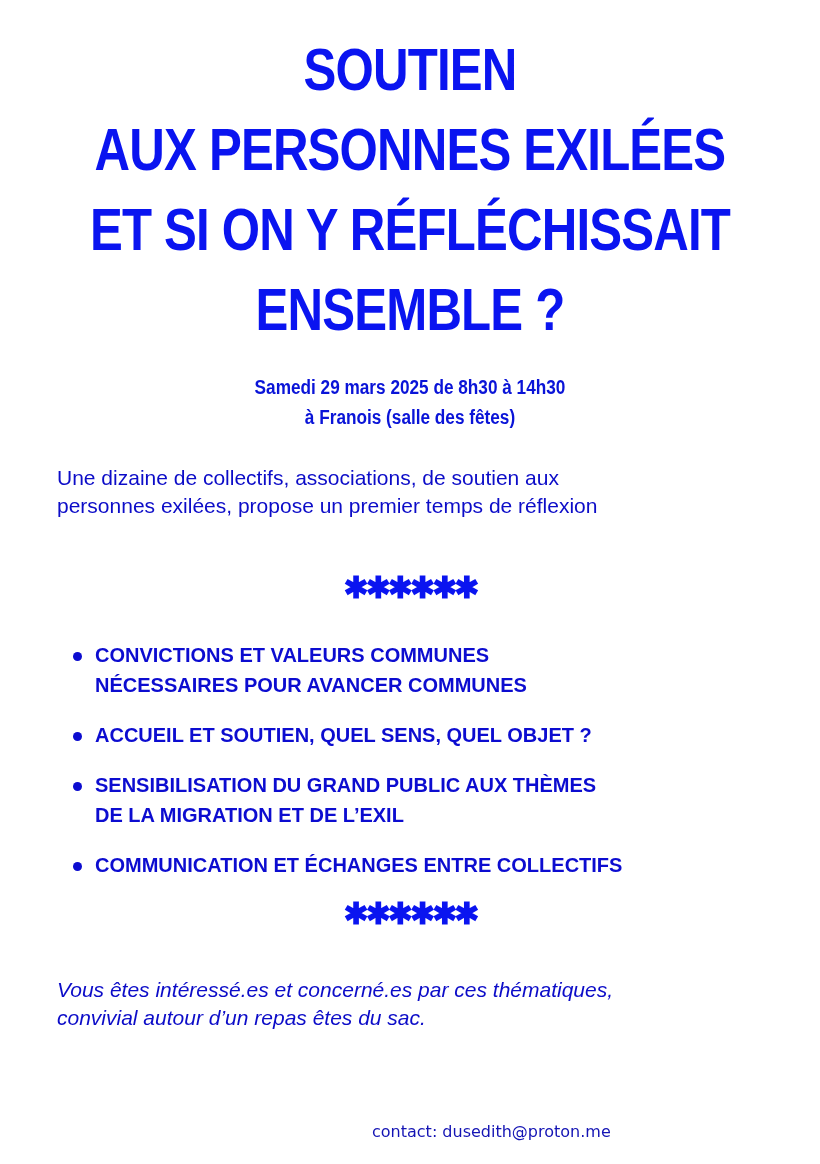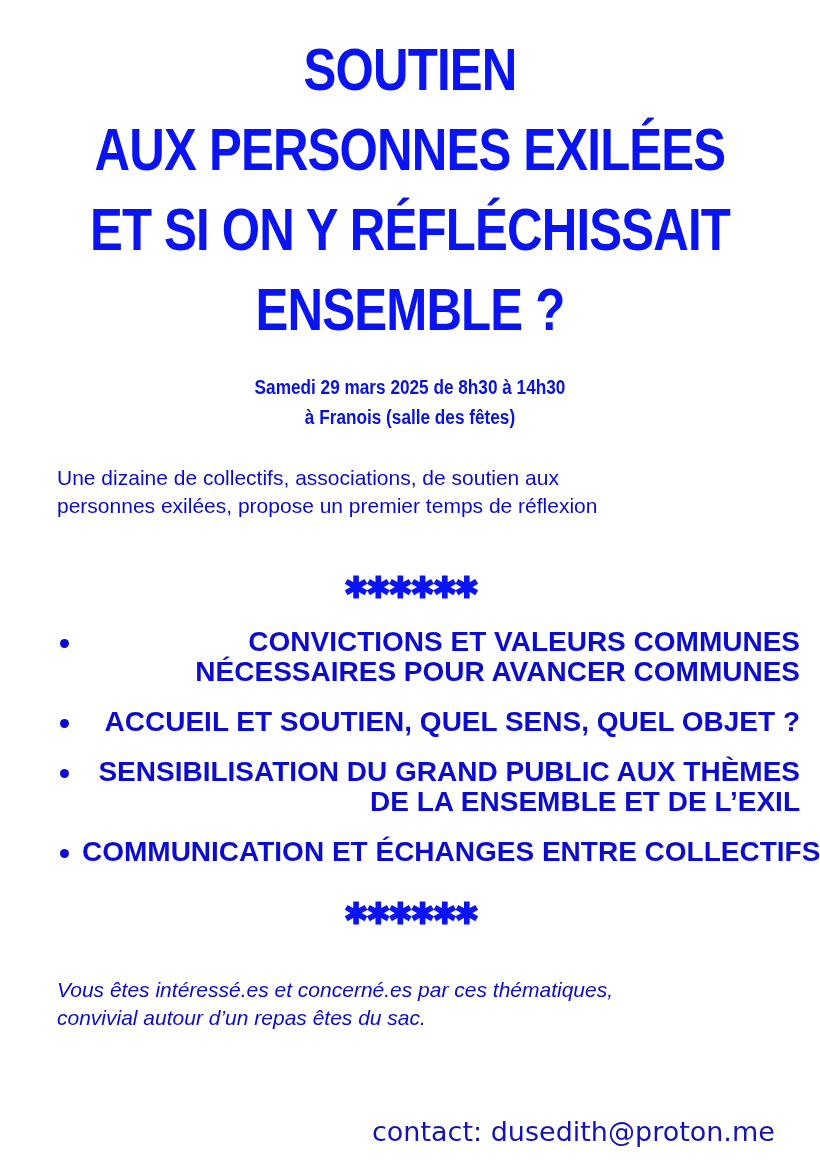--- a/index.html
+++ b/index.html
@@ -73,28 +73,27 @@
       letter-spacing: -3px;
       line-height: 36px;
     }
     .sep-top { top: 570px; }
     .sep-bottom { top: 896px; }
     .themes {
       position: absolute;
       left: 57px;
       top: 624px;
       width: 740px;
-      margin: 3px;
+      margin: 16px;
       padding: 0;
       list-style: none;
       color: #0c0cd0;
       font-weight: bold;
-      font-size: 28px;
+      font-size: 20px;
       line-height: 30px;
-      text-align: right;
     }
     .theme-item {
       position: relative;
       padding-left: 22px;
       margin-bottom: 20px;
     }
     .theme-item .bullet {
       position: absolute;
       left: 0;
       top: 12px;
@@ -115,21 +114,21 @@
       line-height: 28px;
       margin-top: 26px;
     }
     .closing span { display: block; white-space: nowrap; }
     .contact {
       position: absolute;
       left: 372px;
       top: 1116px;
       color: #1414b4;
       font-family: "DejaVu Sans", sans-serif;
-      font-size: 27px;
+      font-size: 16px;
       line-height: 32px;
       white-space: nowrap;
     }
   </style>
 </head>
 <body>
 
 <div class="page">
 
   <h1 class="title" style="margin:0;">
@@ -157,21 +156,21 @@
       <span class="line">CONVICTIONS ET VALEURS COMMUNES</span>
       <span class="line">NÉCESSAIRES POUR AVANCER COMMUNES</span>
     </li>
     <li class="theme-item">
       <span class="bullet"></span>
       <span class="line">ACCUEIL ET SOUTIEN, QUEL SENS, QUEL OBJET ?</span>
     </li>
     <li class="theme-item">
       <span class="bullet"></span>
       <span class="line">SENSIBILISATION DU GRAND PUBLIC AUX THÈMES</span>
-      <span class="line">DE LA ENSEMBLE ET DE L’EXIL</span>
+      <span class="line">DE LA MIGRATION ET DE L’EXIL</span>
     </li>
     <li class="theme-item">
       <span class="bullet"></span>
       <span class="line">COMMUNICATION ET ÉCHANGES ENTRE COLLECTIFS</span>
     </li>
   </ul>
 
   <div class="separator sep-bottom">✱✱✱✱✱✱</div>
 
   <div class="closing">

